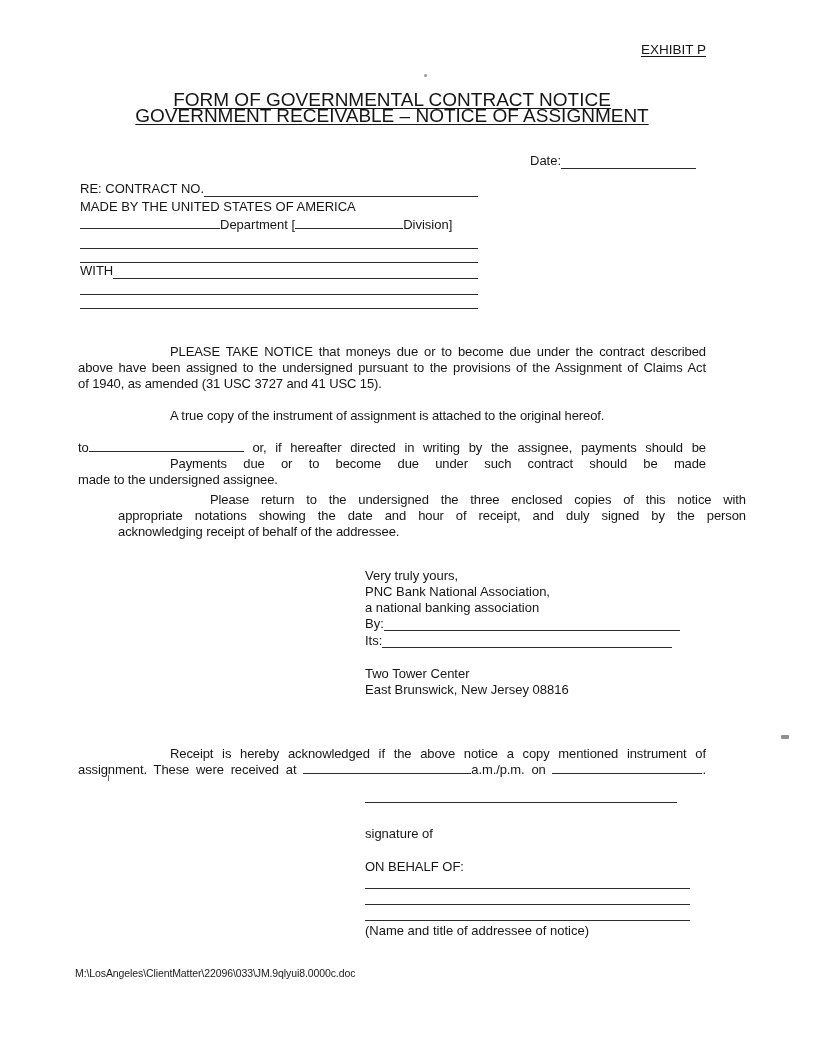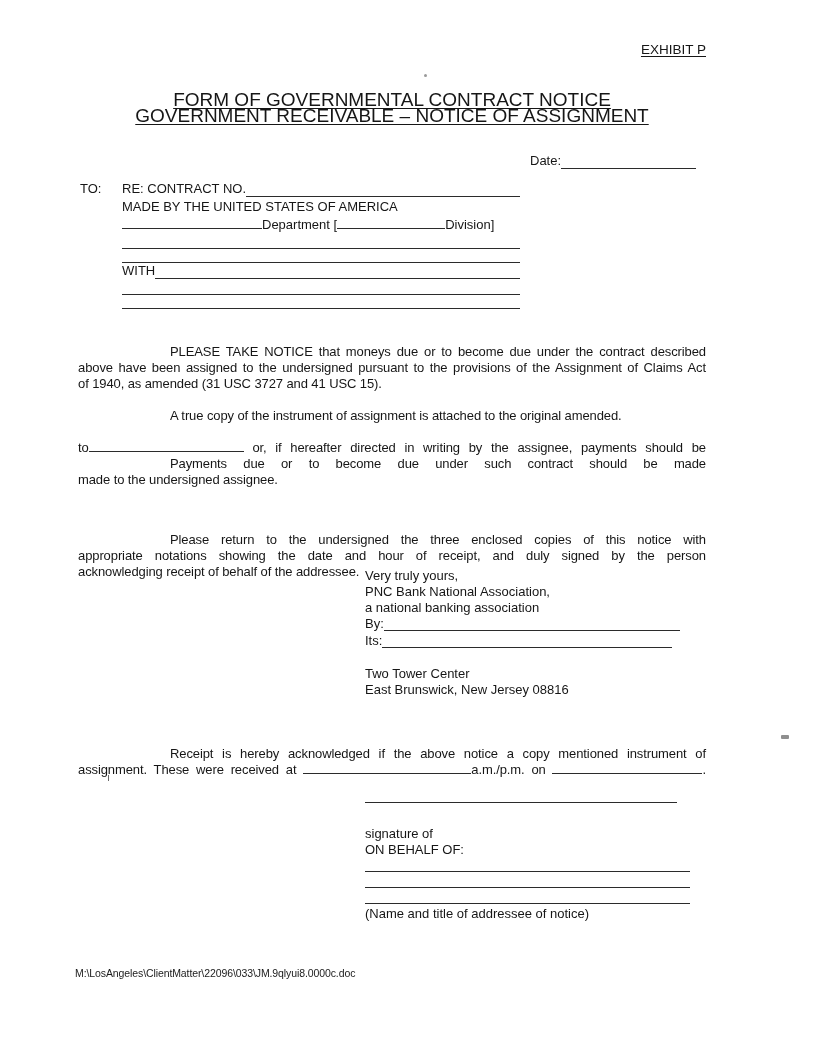--- a/index.html
+++ b/index.html
@@ -28,36 +28,36 @@
   
   .toblock { top:181px; left:2px; display:flex; }
   .to-label { width:42px; }
   .tocol { width:398px; }
   .to-row { height:18px; display:flex; white-space:nowrap; }
   .to-row .fill { flex:1; border-bottom:1px solid #2b2b2b; margin-bottom:2px; }
   .bl-row { height:14px; border-bottom:1px solid #2b2b2b; }
   .dept-row { height:18px; white-space:nowrap; }
 
   
-  .p1 { top:344px; } .p2 { top:408px; } .p3 { top:440px; } .p4 { top:532px; }
+  .p1 { top:344px; } .p2 { top:408px; } .p3 { top:440px; } .p4 { top:492px;margin-left:40px; }
   .receipt { top:746px; }
   .para { left:0; width:628px; }
 
   
   .closing { top:568px; left:287px; width:315px; }
   .closing .row { height:16px; }
   .byrow, .itsrow { height:17px; display:flex;text-align:center; }
   .byrow .fill, .itsrow .fill { flex:1; border-bottom:1px solid #2b2b2b; margin-bottom:2px; }
   .itsrow { padding-right:8px; }
   .address { top:666px; left:287px; width:320px; }
 
   .sigblock { top:797px; left:287px; width:325px; }
   .sig-line1 { width:312px; height:6px; border-bottom:1px solid #2b2b2b; }
   .sig-of { margin-top:23px; }
-  .behalf { }
+  .behalf { margin-top:17px; }
   .bline { width:325px; border-bottom:1px solid #2b2b2b; }
   .bline.b1 { height:14px; } .bline.b2, .bline.b3 { height:16px; }
   .caption { margin-top:2px; }
 
   .footer { position:absolute; left:75px; top:967px; font-size:10.5px; letter-spacing:-0.1px; color:#1b1b1b; }
 
   
   .artifact { position:absolute; background:#9a9a9a; }
   .a-dot { left:424px; top:74px; width:3px; height:3px; border-radius:50%; }
   .a-edge { left:781px; top:735px; width:8px; height:4px; background:#8f8f8f; border-radius:1px; }
@@ -75,21 +75,20 @@
       <div class="u">FORM OF GOVERNMENTAL CONTRACT NOTICE</div>
       <div class="u">GOVERNMENT RECEIVABLE – NOTICE OF ASSIGNMENT</div>
     </div>
 
     <div class="abs daterow">
       <span>Date:</span>
         <span class="blank w135"></span>
     </div>
 
     <div class="abs toblock">
-      <div class="to-label">TO:</div>
       <div class="tocol">
         <div class="to-row">
           <span>RE: CONTRACT NO.</span>
             <span class="fill"></span>
         </div>
         <div class="to-row">
           <span>MADE BY THE UNITED STATES OF AMERICA</span>
         </div>
         <div class="dept-row">
           <span class="blank w140"></span><span>Department [</span><span class="blank w108"></span><span>Division]</span>
@@ -105,21 +104,21 @@
       </div>
     </div>
 
     <div class="abs para p1">
       <div class="line just indent">PLEASE TAKE NOTICE that moneys due or to become due under the contract described</div>
       <div class="line just">above have been assigned to the undersigned pursuant to the provisions of the Assignment of Claims Act</div>
       <div class="line">of 1940, as amended (31 USC 3727 and 41 USC 15).</div>
     </div>
 
     <div class="abs para p2">
-      <div class="line indent">A true copy of the instrument of assignment is attached to the original amended.</div>
+      <div class="line indent">A true copy of the instrument of assignment is attached to the original hereof.</div>
     </div>
 
     <div class="abs para p3">
       <div class="line just"><span>to</span><span class="blank w155"></span>
         <span>or, if hereafter directed in writing by the assignee, payments should be</span></div>
       <div class="line just indent">Payments due or to become due under such contract should be made</div>
       <div class="line">made to the undersigned assignee.</div>
     </div>
 
     <div class="abs para p4">

